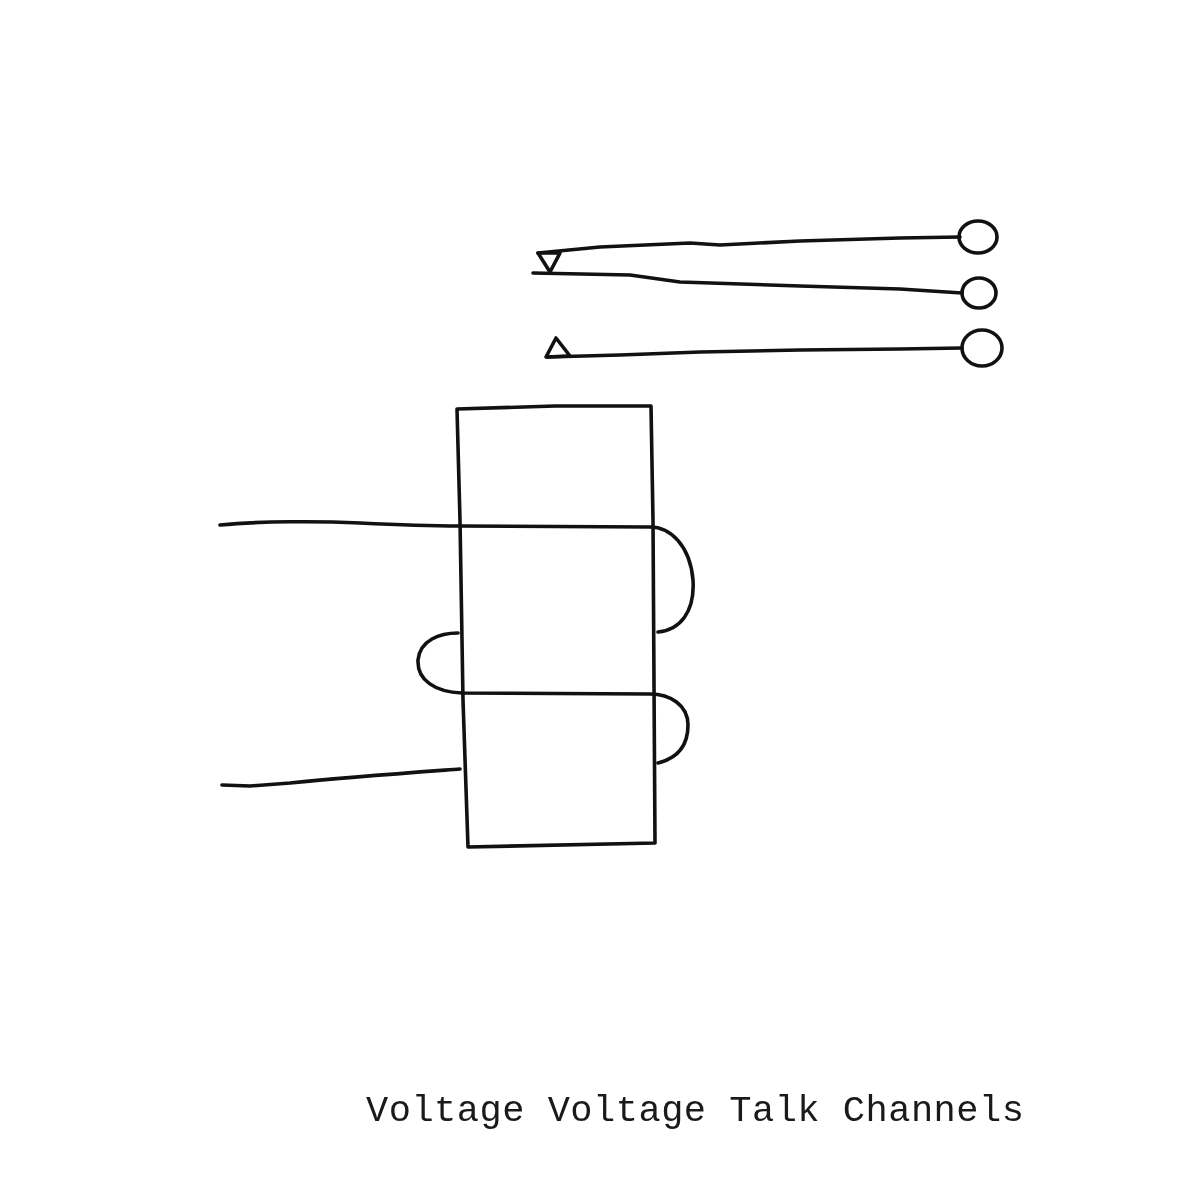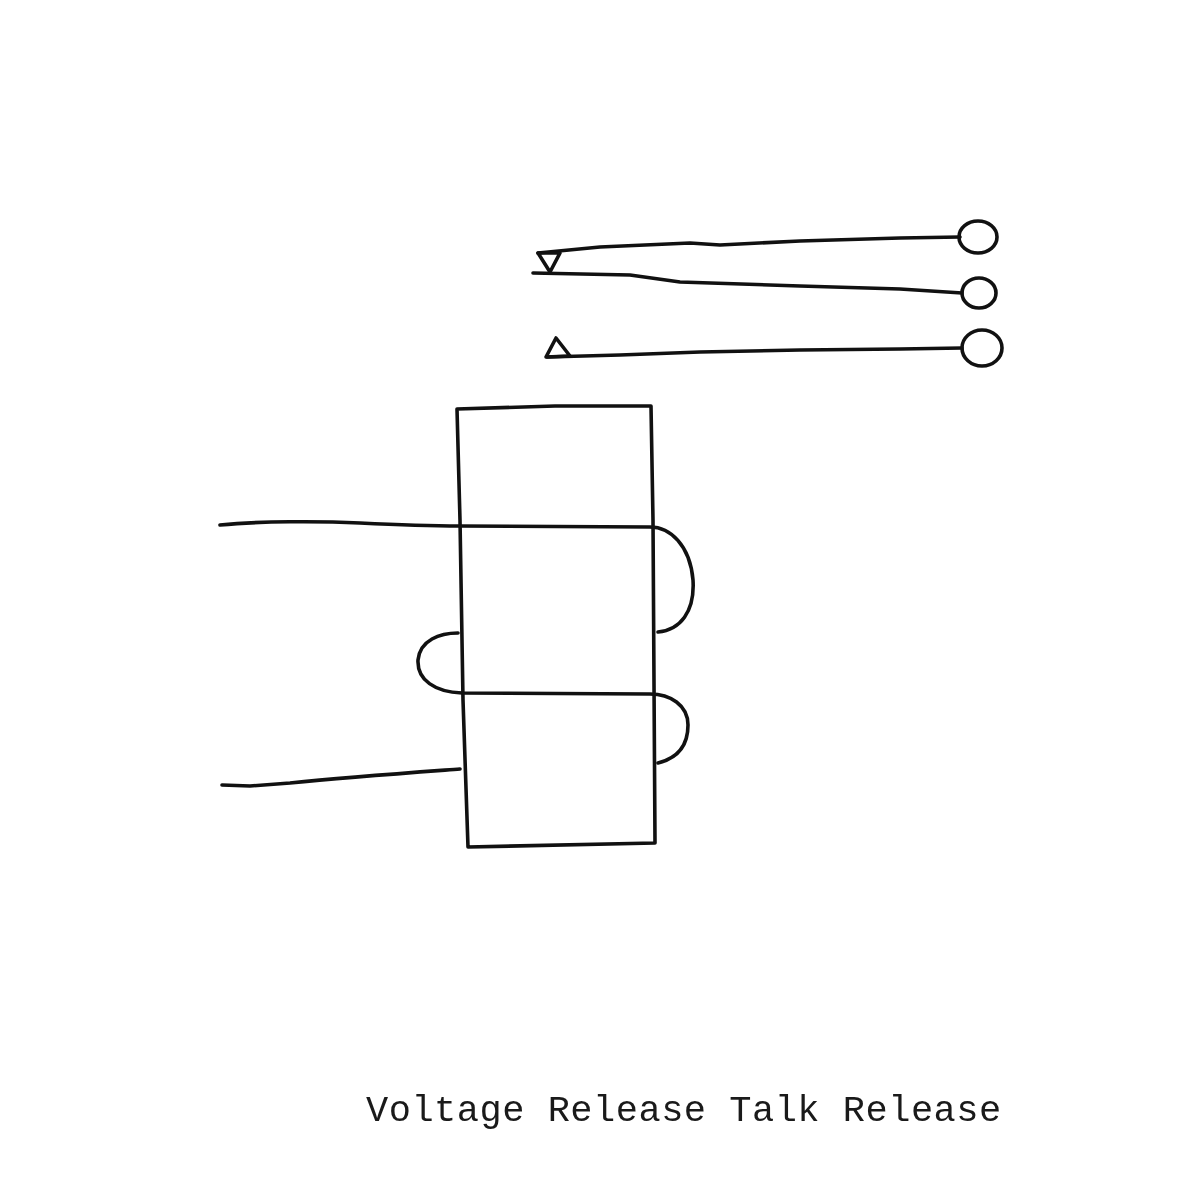--- a/index.html
+++ b/index.html
@@ -31,14 +31,14 @@
 
     <path d="M457 409 L555 406 L651 406 L653 520 L655 843 L468 847 L463 700 L460 520 Z"></path>
 
     <path d="M220 525 C260 521 320 521 360 523 C400 525 430 526 460 526 L650 527
              C670 527 690 545 693 580 C695 612 680 630 658 632
              M458 633 C440 633 420 640 418 660 C417 680 435 692 462 693 L650 694
              C670 694 688 705 688 725 C688 745 678 758 658 763
              M460 769 C420 772 350 777 290 783 L250 786 L222 785"></path>
   </svg>
 
-  <div class="caption">Voltage Release Talk Release</div>
+  <div class="caption">Voltage Voltage Talk Channels</div>
 </div>
 
 </body></html>

